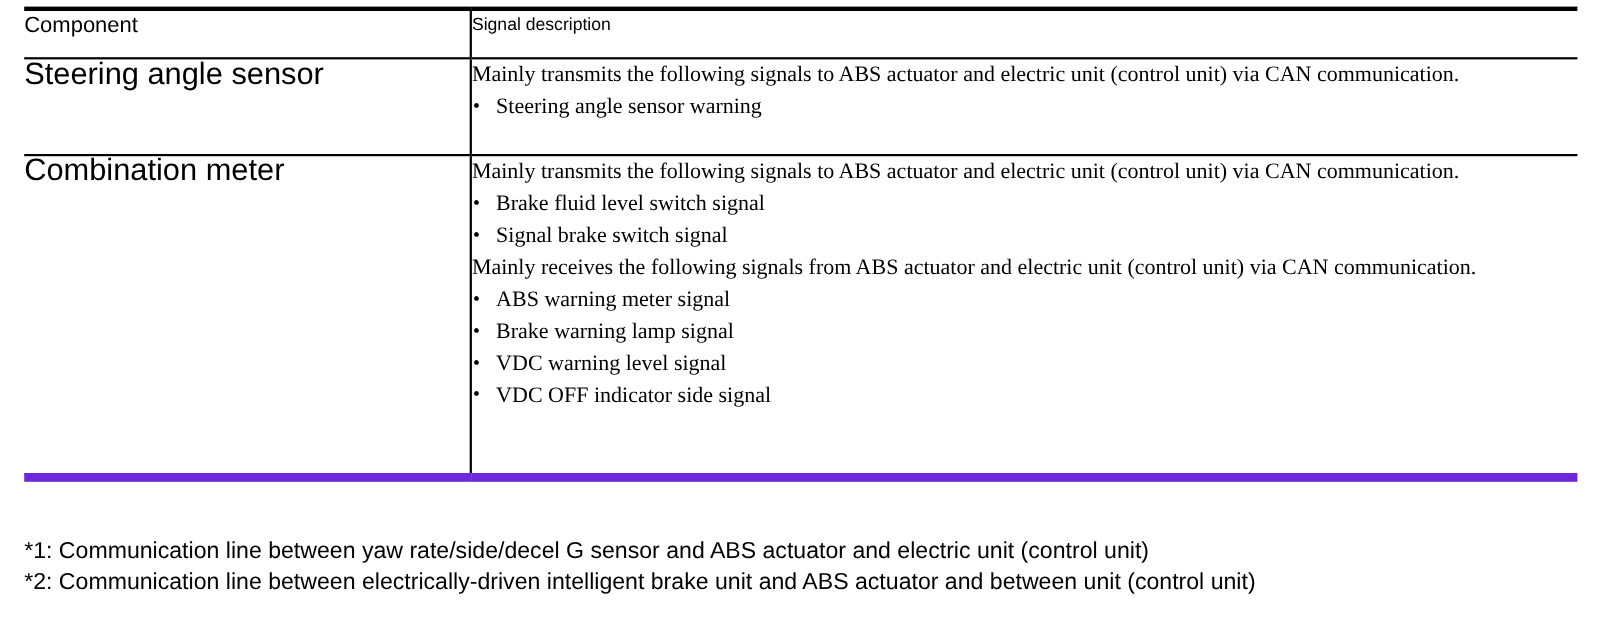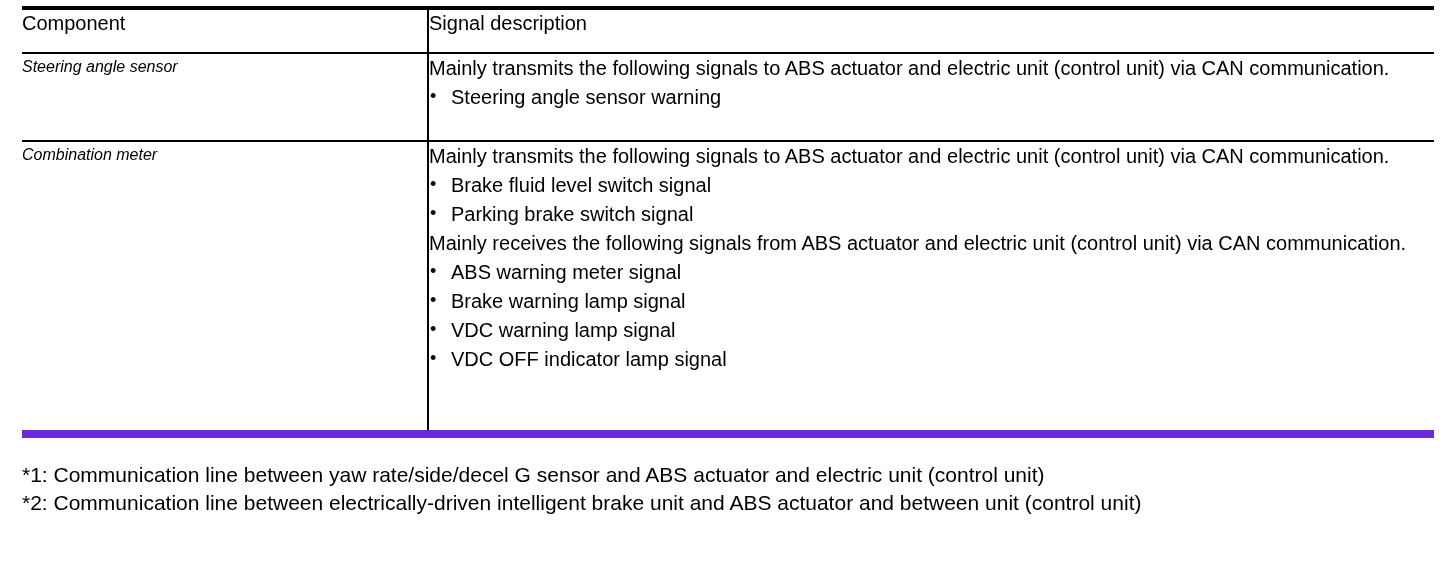--- a/index.html
+++ b/index.html
@@ -50,45 +50,45 @@
     height: 42px;
   }
   .body-row > td {
     border-bottom: 2px solid #000;
   }
   .body-row.last > td {
     border-bottom: 8px solid #6d28d9;
   }
   .cell-signal {
     border-left: 2px solid #000;
+    font-family: Liberation Serif, serif;
   }
   .header-row .cell-signal-head {
     border-left: 2px solid #000;
   }
 
   
   .head-component {
     font-size: 20px;
     padding: 8px 0 0 16px;
     line-height: 26px;
   }
   .head-signal {
-    font-size: 20px;
+    font-size: 16px;
     padding: 8px 0 0 0;
     line-height: 26px;
     text-align: center;
   }
 
   
   .cell-component {
-    font-size: 16px;
+    font-size: 28px;
     line-height: 26px;
     padding-left: 16px;
     vertical-align: middle;
-    font-style: italic;
   }
 
   
   .cell-signal {
     font-size: 20px;
     line-height: 29px;
     padding: 9px 14px 10px 13px;
   }
   .sig-para {
     margin: 0;
@@ -110,21 +110,21 @@
     line-height: 29px;
   }
 
   .row1 .cell-signal { height: 86px; }
   .row2 .cell-signal { height: 288px; }
 
   
   .footnotes {
     position: absolute;
     left: 22px;
-    top: 461px;
+    top: 487px;
     width: 1424px;
     font-size: 21px;
     line-height: 28px;
   }
   .footnote {
     margin: 0;
     text-align: justify;
     text-justify: inter-word;
   }
   .footnote.nojustify {
@@ -162,36 +162,36 @@
 
       <tr class="body-row row2 last">
         <td class="cell-component">Combination meter</td>
         <td class="cell-signal">
           <p class="sig-para">Mainly transmits the following signals to ABS actuator and electric unit (control unit) via CAN communication.</p>
           <ul class="sig-list">
             <li>
               <span class="bullet">•</span><span>Brake fluid level switch signal</span>
             </li>
             <li>
-              <span class="bullet">•</span><span>Parking brake switch signal</span>
+              <span class="bullet">•</span><span>Signal brake switch signal</span>
             </li>
           </ul>
           <p class="sig-para">Mainly receives the following signals from ABS actuator and electric unit (control unit) via CAN communication.</p>
           <ul class="sig-list">
             <li>
               <span class="bullet">•</span><span>ABS warning meter signal</span>
             </li>
             <li>
               <span class="bullet">•</span><span>Brake warning lamp signal</span>
             </li>
             <li>
-              <span class="bullet">•</span><span>VDC warning lamp signal</span>
-            </li>
-            <li>
-              <span class="bullet">•</span><span>VDC OFF indicator lamp signal</span>
+              <span class="bullet">•</span><span>VDC warning level signal</span>
+            </li>
+            <li>
+              <span class="bullet">•</span><span>VDC OFF indicator side signal</span>
             </li>
           </ul>
         </td>
       </tr>
     </tbody>
   </table>
 
   <div class="footnotes">
     <p class="footnote nojustify">*1: Communication line between yaw rate/side/decel G sensor and ABS actuator and electric unit (control unit)</p>
     <p class="footnote">*2: Communication line between electrically-driven intelligent brake unit and ABS actuator and between unit (control unit)</p>

